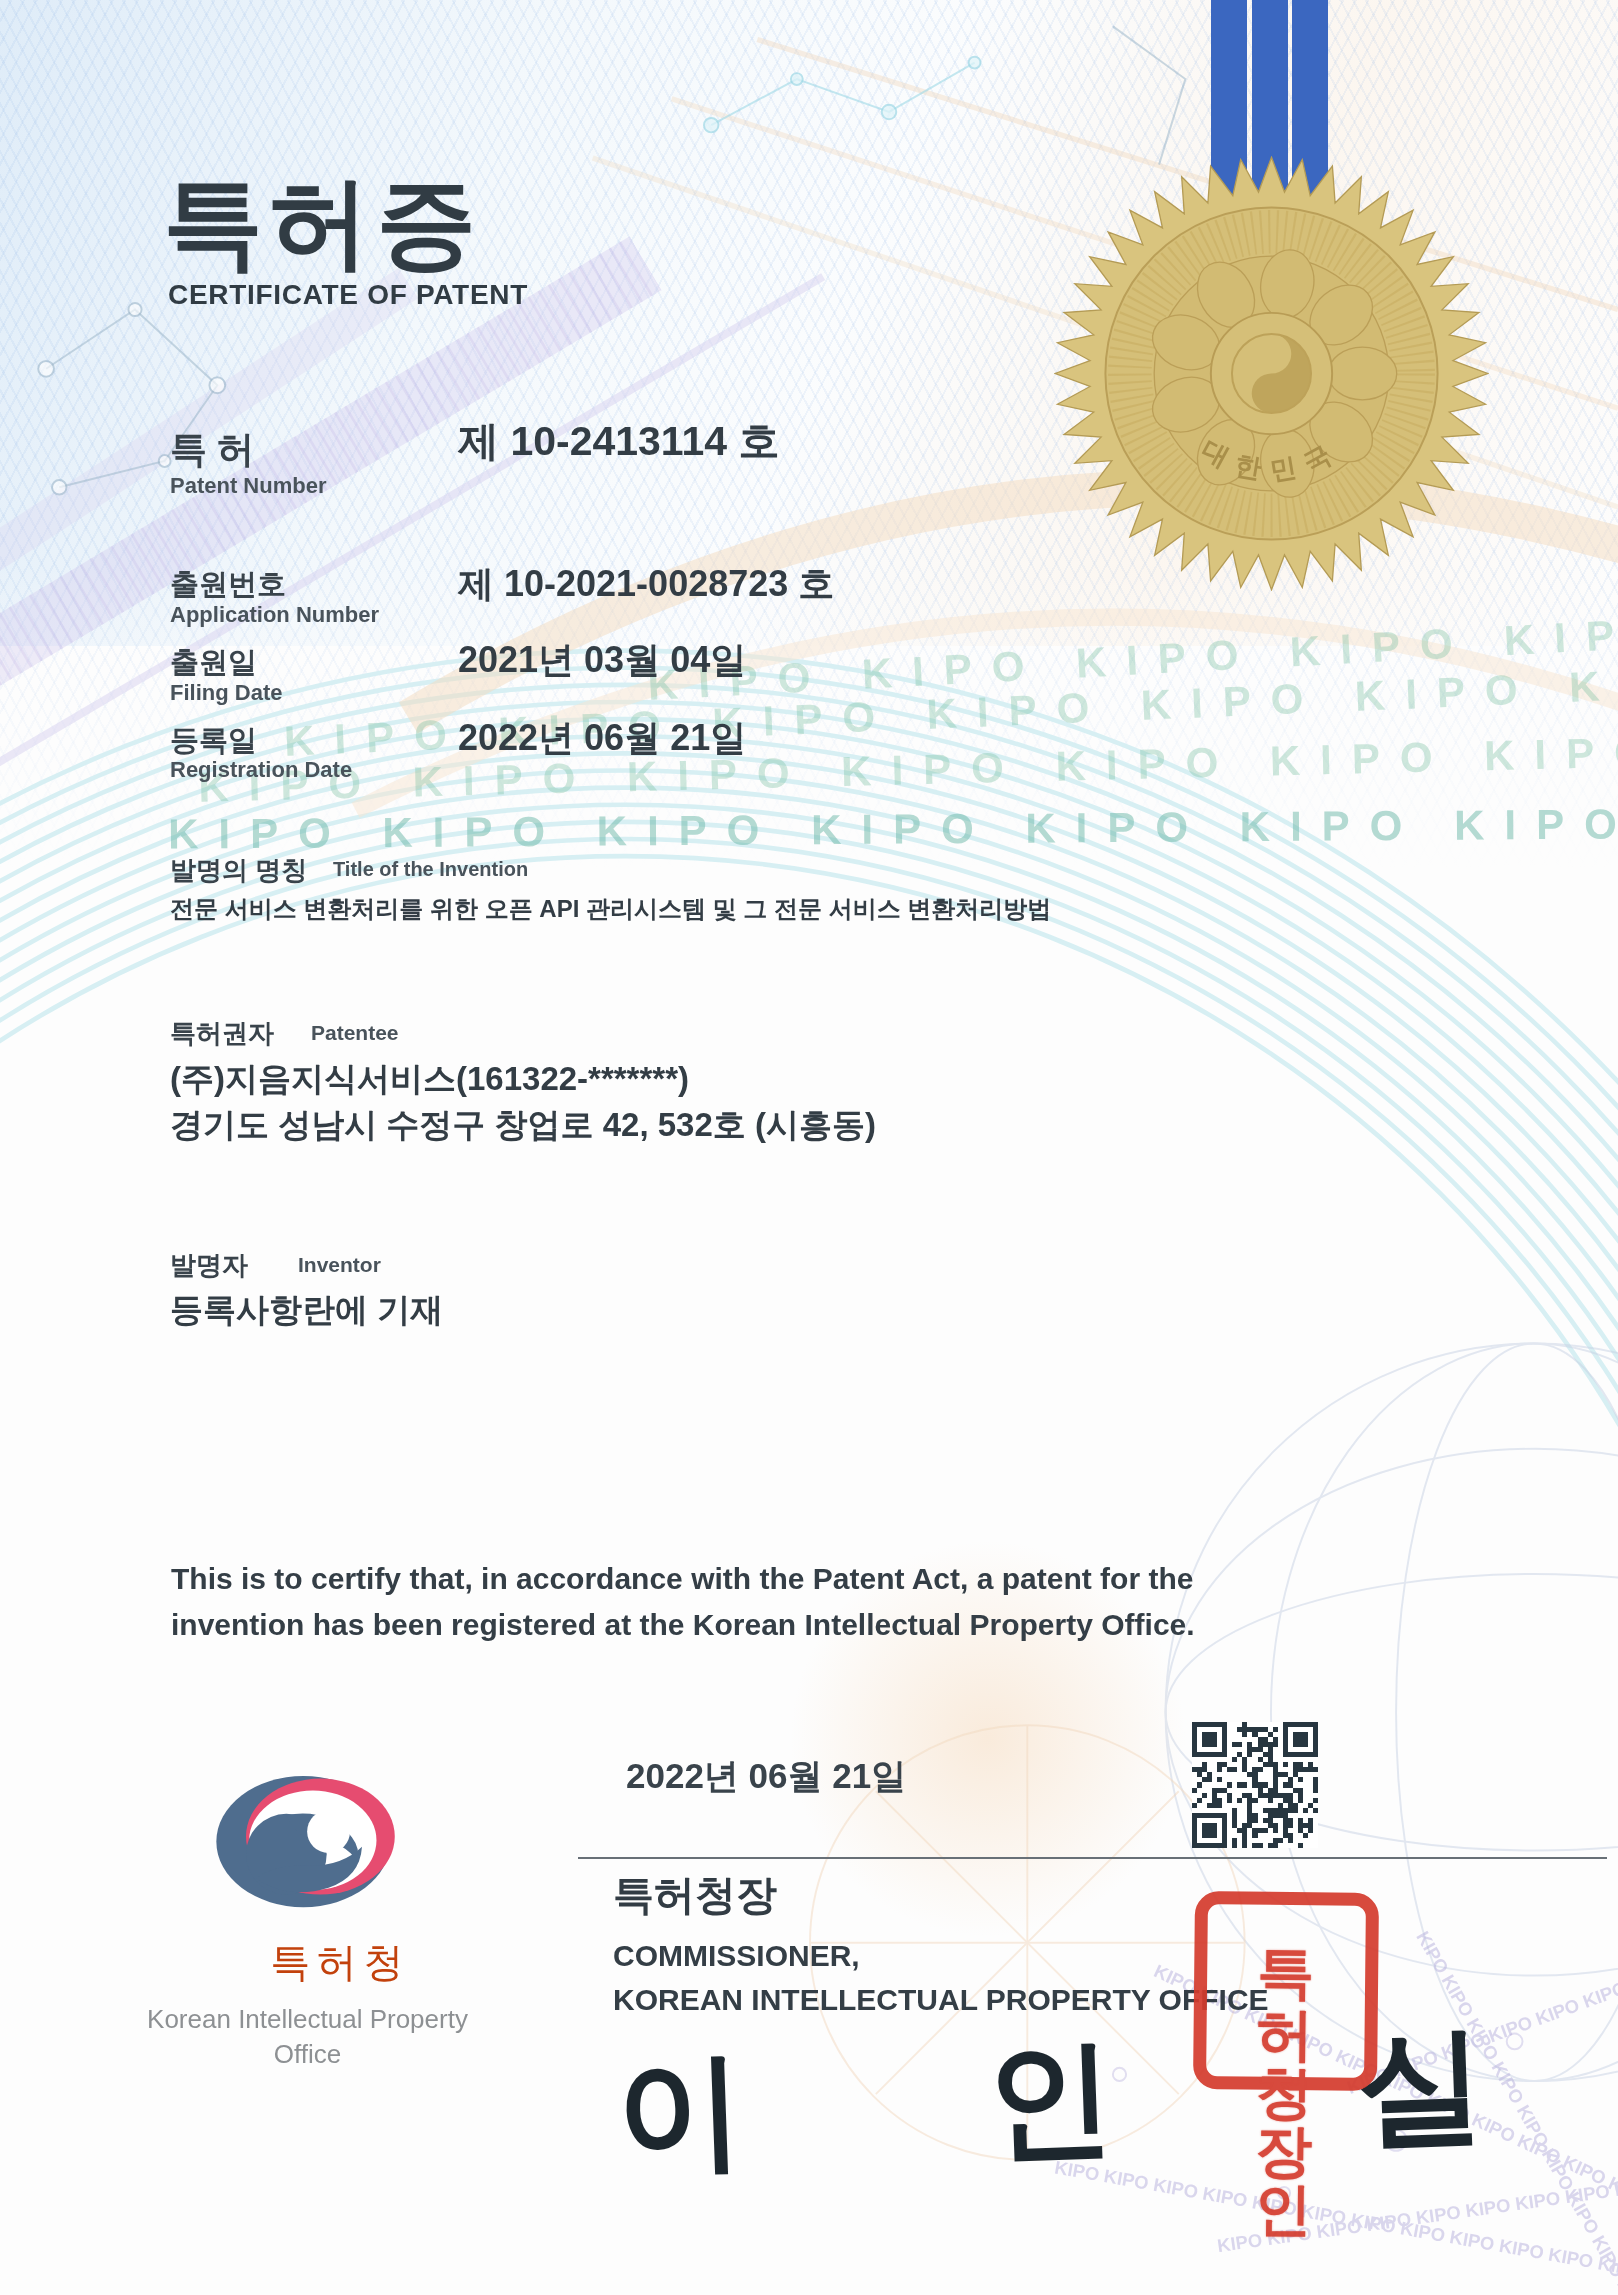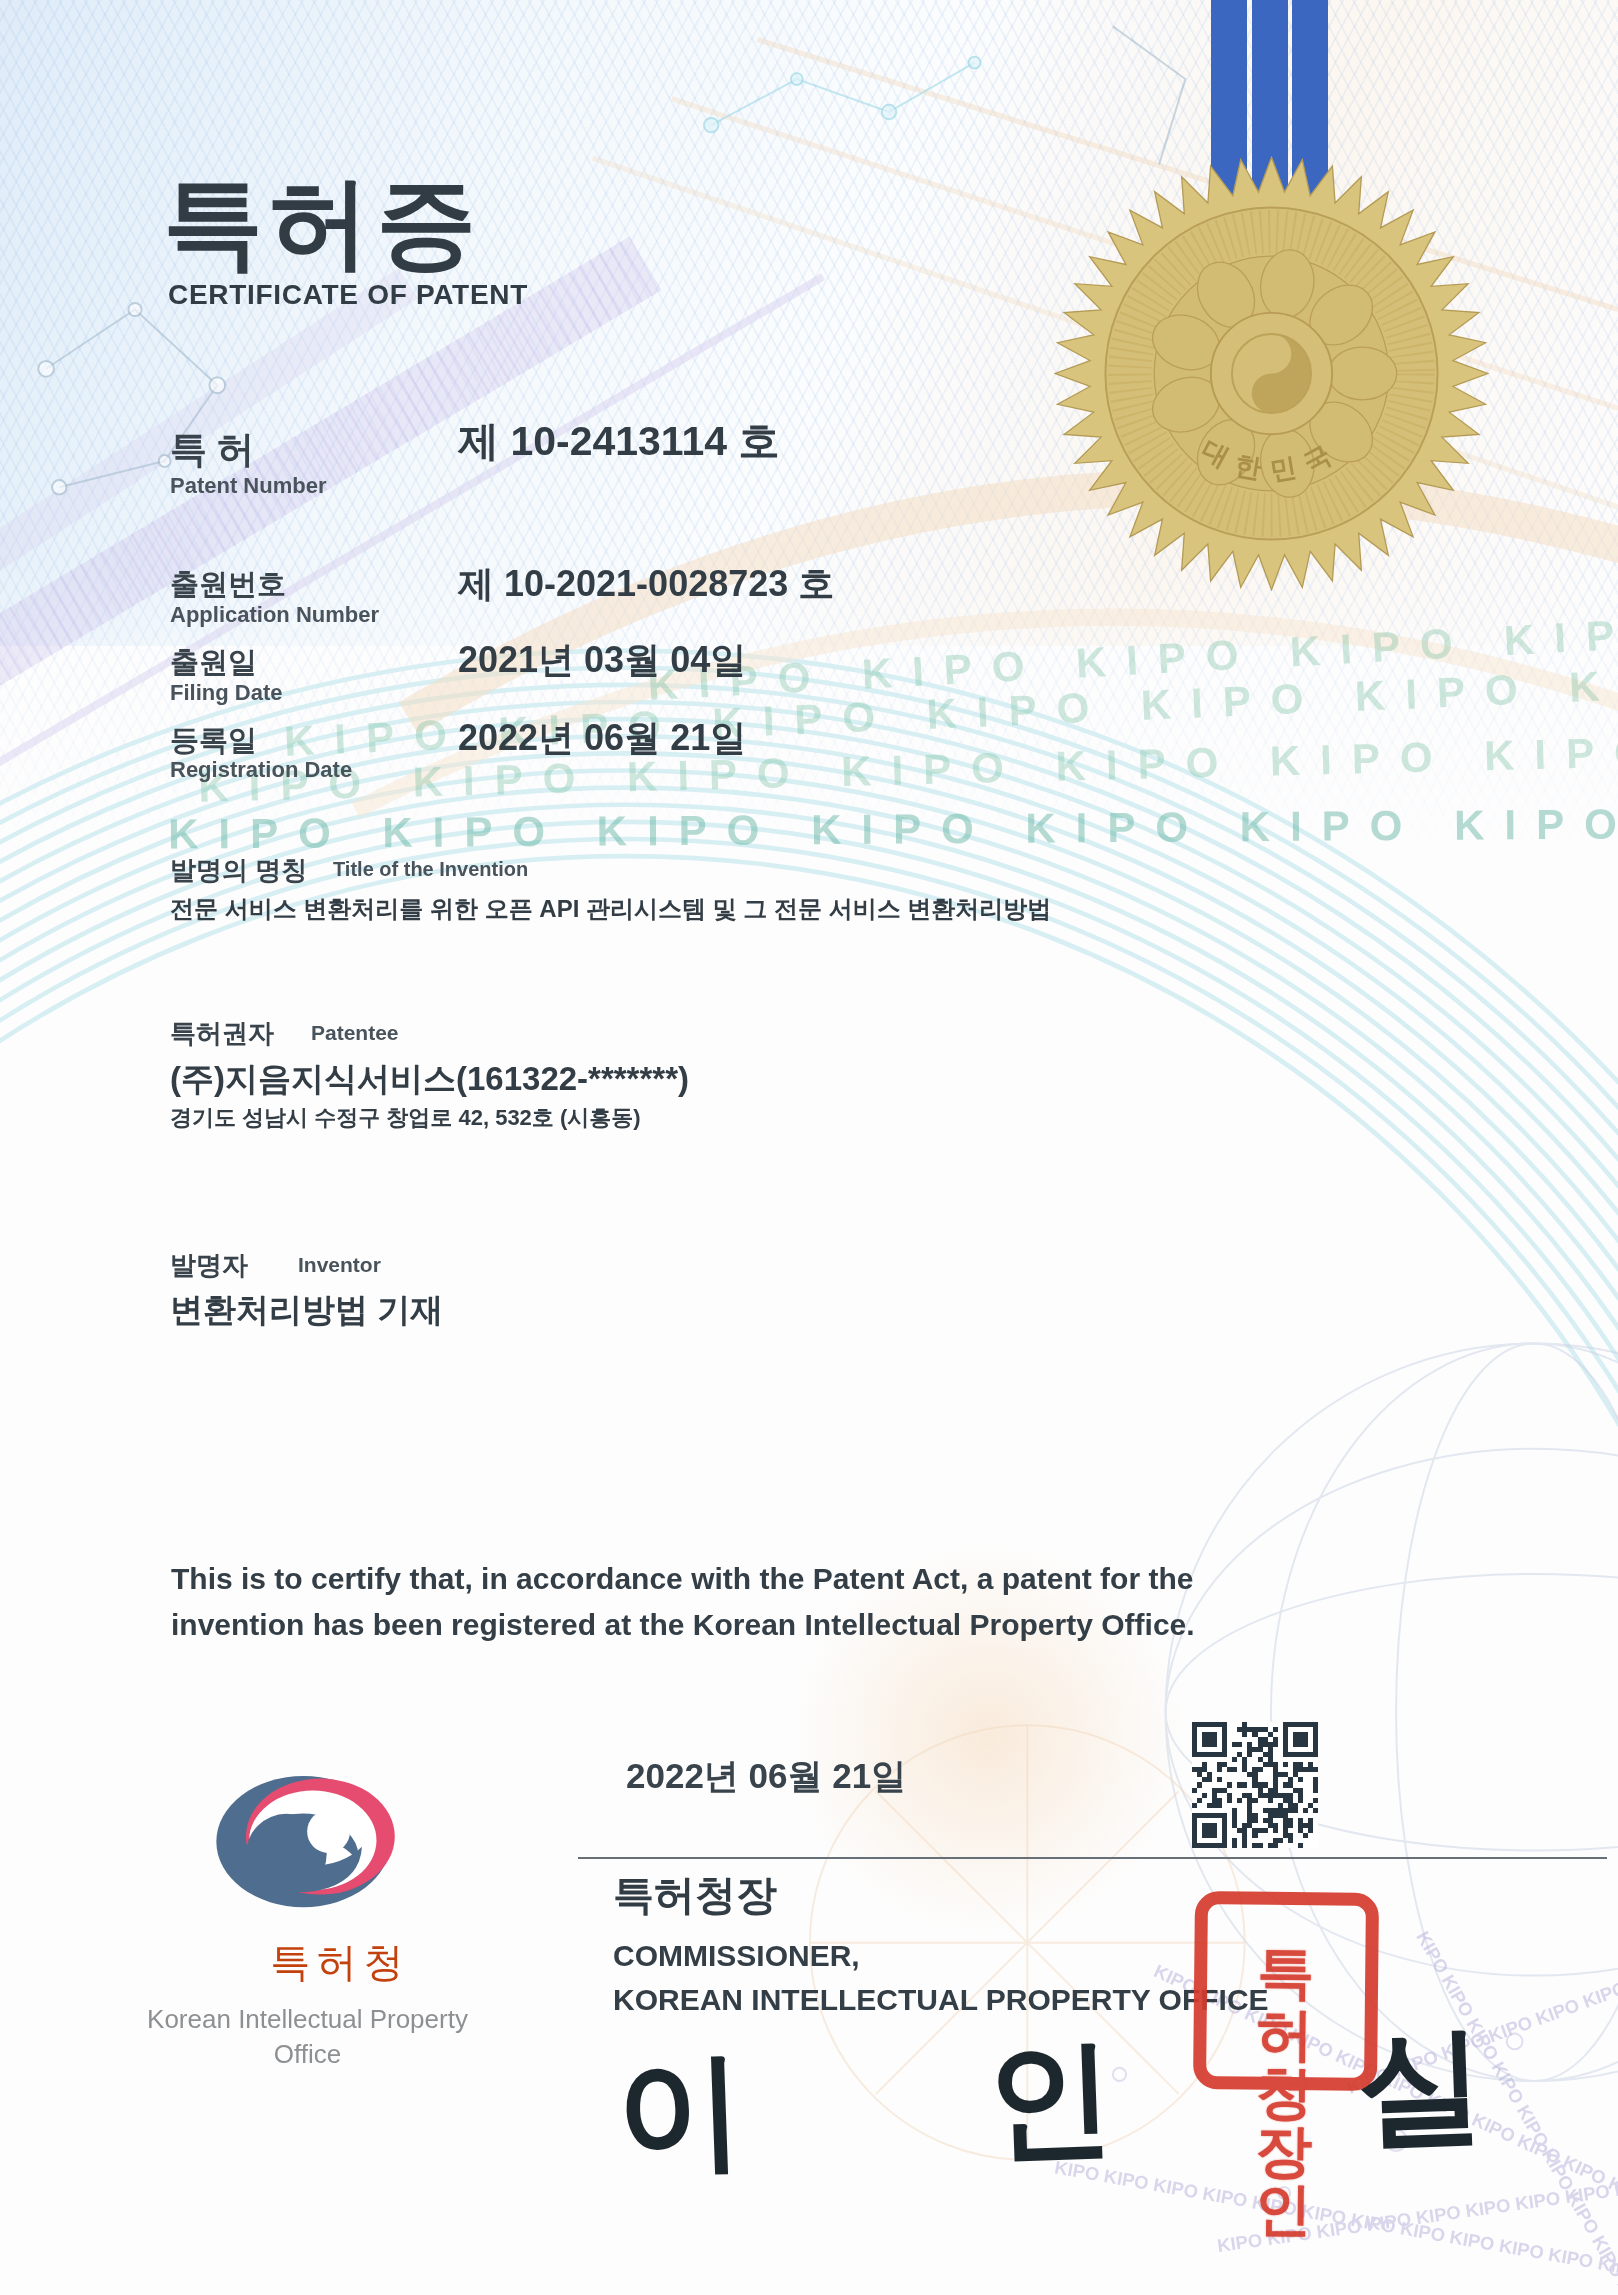--- a/index.html
+++ b/index.html
@@ -70,21 +70,21 @@
   .reg-en {left:170px; top:757px;}
   .reg-val{left:458px; top:714px; font-size:36px;}
 
   .invn-ko {left:170px; top:853px; font-size:26px;}
   .invn-en {left:333px; top:858px; font-size:20px;}
   .invn-val{left:170px; top:893px; font-size:24px; font-weight:800;}
 
   .ptee-ko {left:170px; top:1016px; font-size:26px;}
   .ptee-en {left:311px; top:1021px; font-size:21px;}
   .ptee-l1 {left:170px; top:1057px; font-size:33px; font-weight:800;}
-  .ptee-l2 {left:170px; top:1103px; font-size:22px; font-weight:800;}
+  .ptee-l2 {left:170px; top:1103px; font-size:33px; font-weight:800;}
 
   .invt-ko {left:170px; top:1248px; font-size:26px;}
   .invt-en {left:298px; top:1253px; font-size:21px;}
   .invt-val{left:170px; top:1288px; font-size:33px; font-weight:800;}
 
   .stmt-ko {left:170px; top:1487px; font-size:38px; font-weight:800; color:#323c44;}
   .stmt-en1{left:171px; top:1562px; font-size:30px; font-weight:700;}
   .stmt-en2{left:171px; top:1608px; font-size:30px; font-weight:700;}
 
   .issue-date{left:626px; top:1753px; font-size:35px; font-weight:600; color:#39434b;}
@@ -290,21 +290,21 @@
   <div class="abs lbl-en invn-en">Title of the Invention</div>
   <div class="abs val invn-val">전문 서비스 변환처리를 위한 오픈 API 관리시스템 및 그 전문 서비스 변환처리방법</div>
 
   <div class="abs lbl-ko ptee-ko">특허권자</div>
   <div class="abs lbl-en ptee-en">Patentee</div>
   <div class="abs val ptee-l1">(주)지음지식서비스(161322-*******)</div>
   <div class="abs val ptee-l2">경기도 성남시 수정구 창업로 42, 532호 (시흥동)</div>
 
   <div class="abs lbl-ko invt-ko">발명자</div>
   <div class="abs lbl-en invt-en">Inventor</div>
-  <div class="abs val invt-val">변환처리방법 기재</div>
+  <div class="abs val invt-val">등록사항란에 기재</div>
 
   <div class="abs stmt-en1">This is to certify that, in accordance with the Patent Act, a patent for the</div>
   <div class="abs stmt-en2">invention has been registered at the Korean Intellectual Property Office.</div>
 
   <div class="abs issue-date">2022년 06월 21일</div>
 
   <div class="abs qr-box">
     <svg id="qr" viewBox="0 0 25 25" shape-rendering="crispEdges" xmlns="http://www.w3.org/2000/svg">
         <rect x="0" y="0" width="25" height="25" fill="#ffffff"></rect>
         <rect x="10" y="0" width="1" height="1" fill="#273640"></rect>

